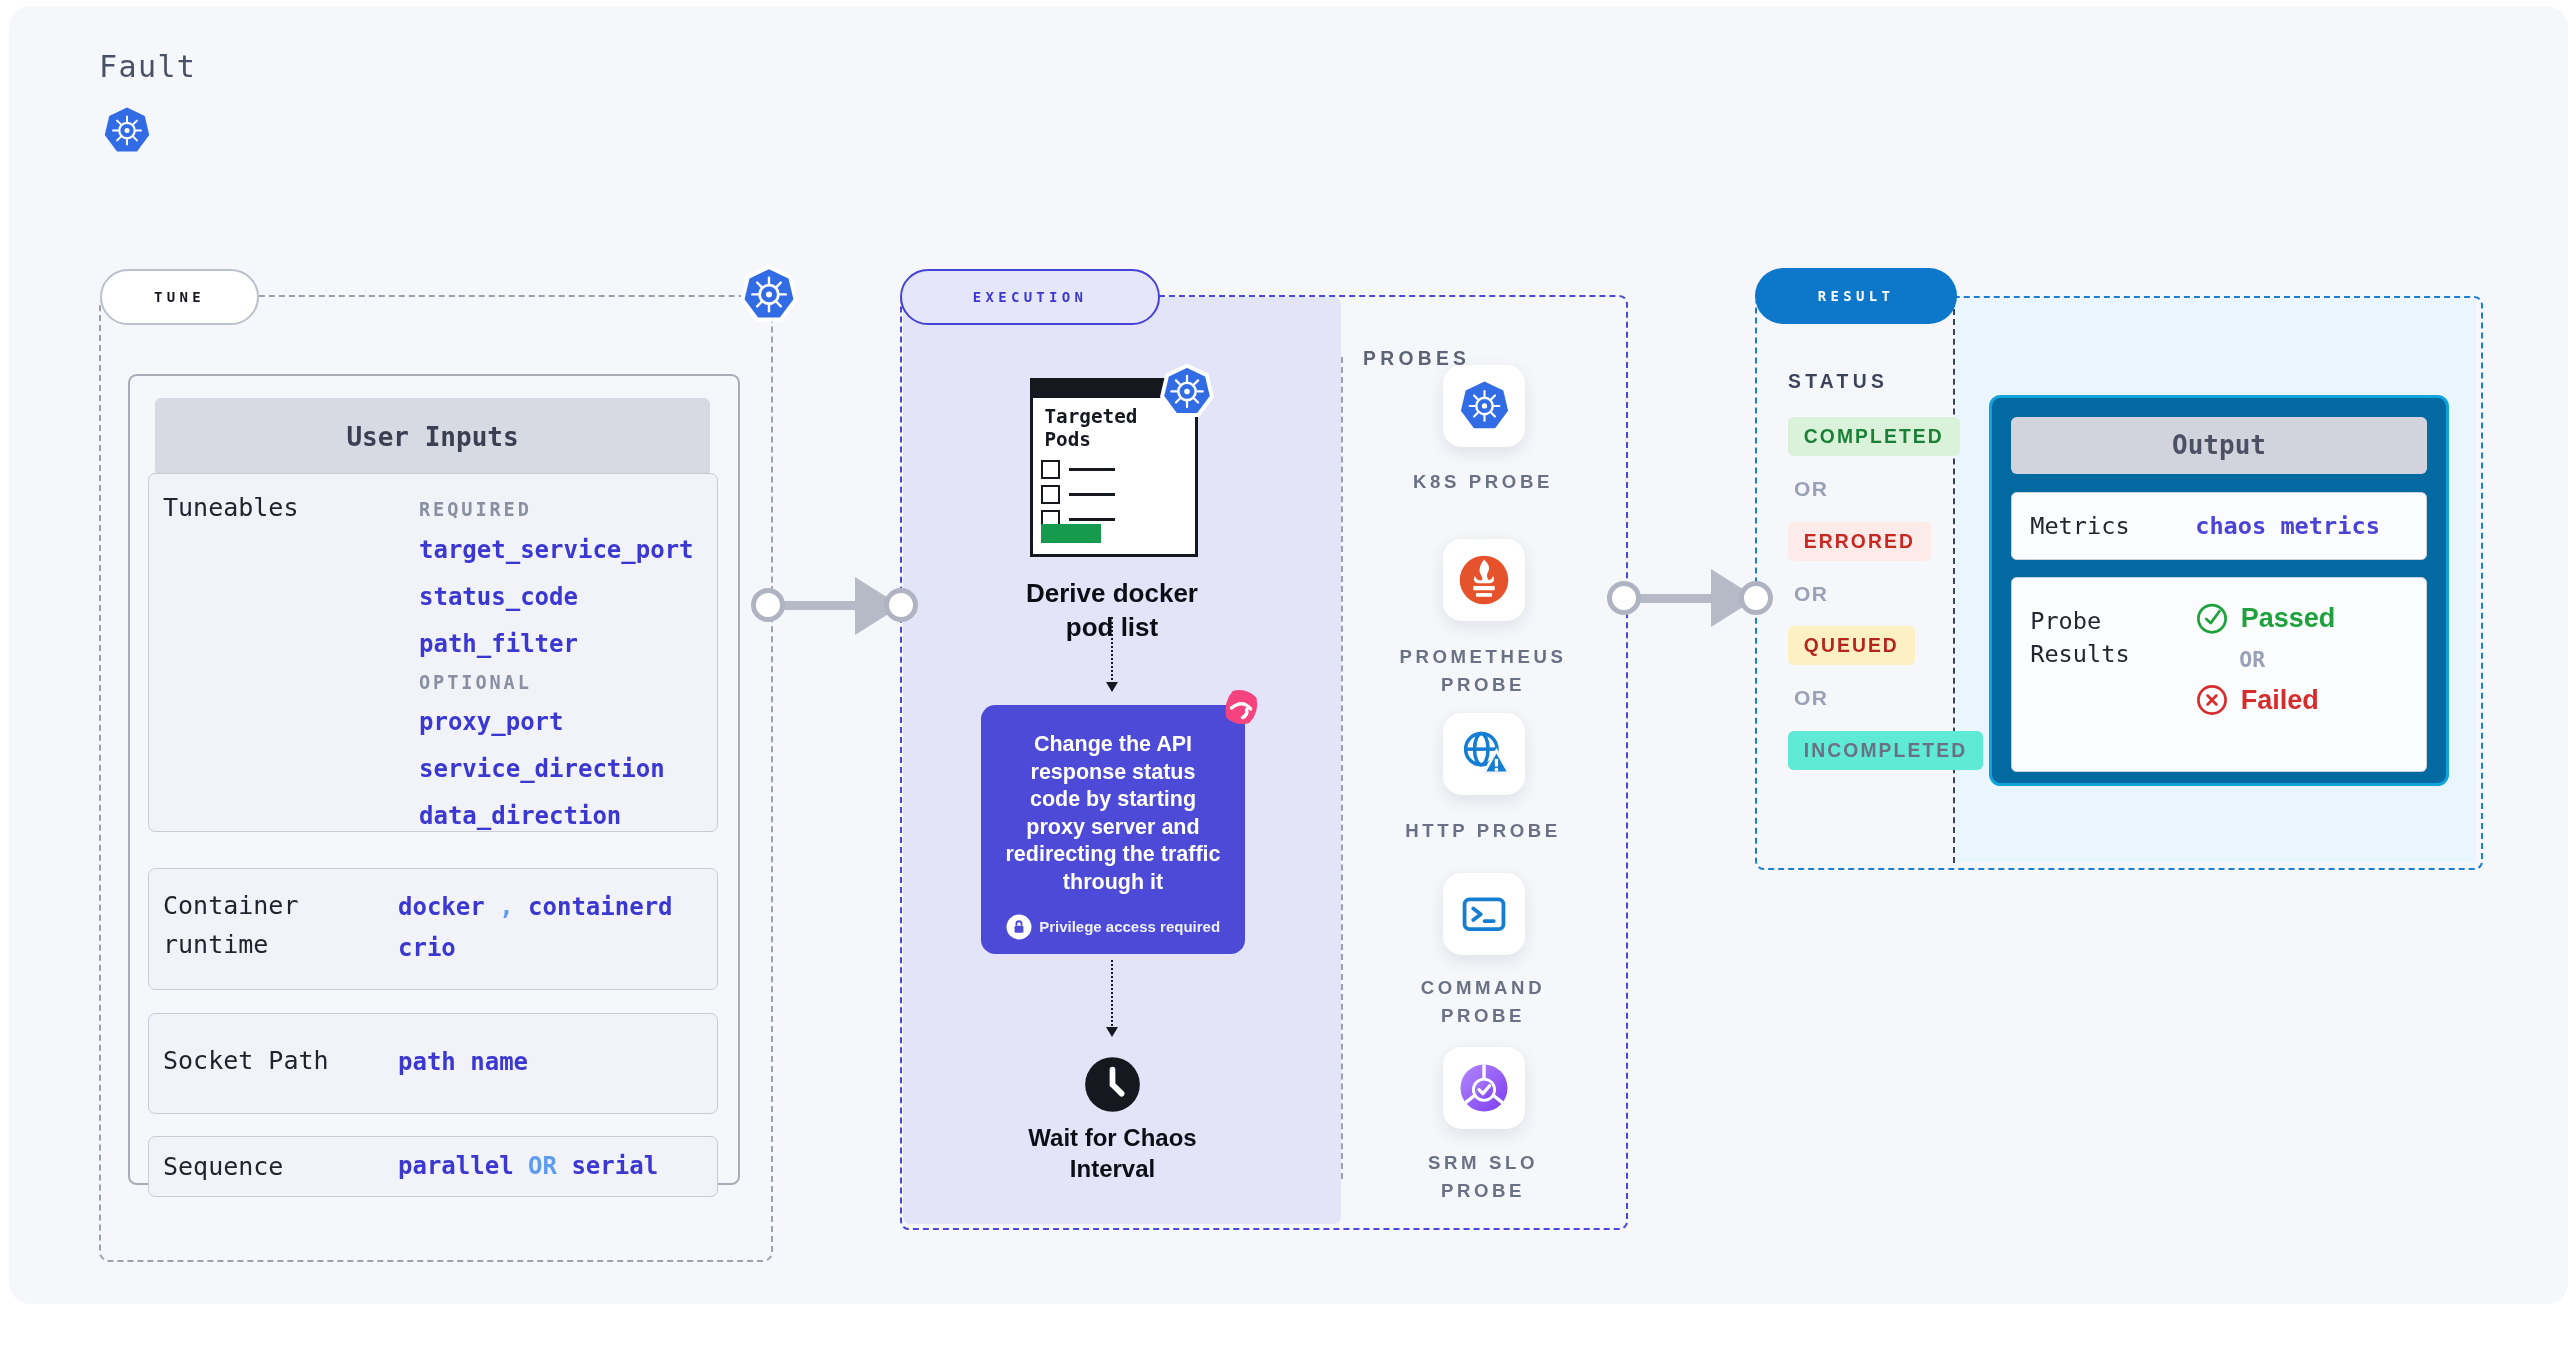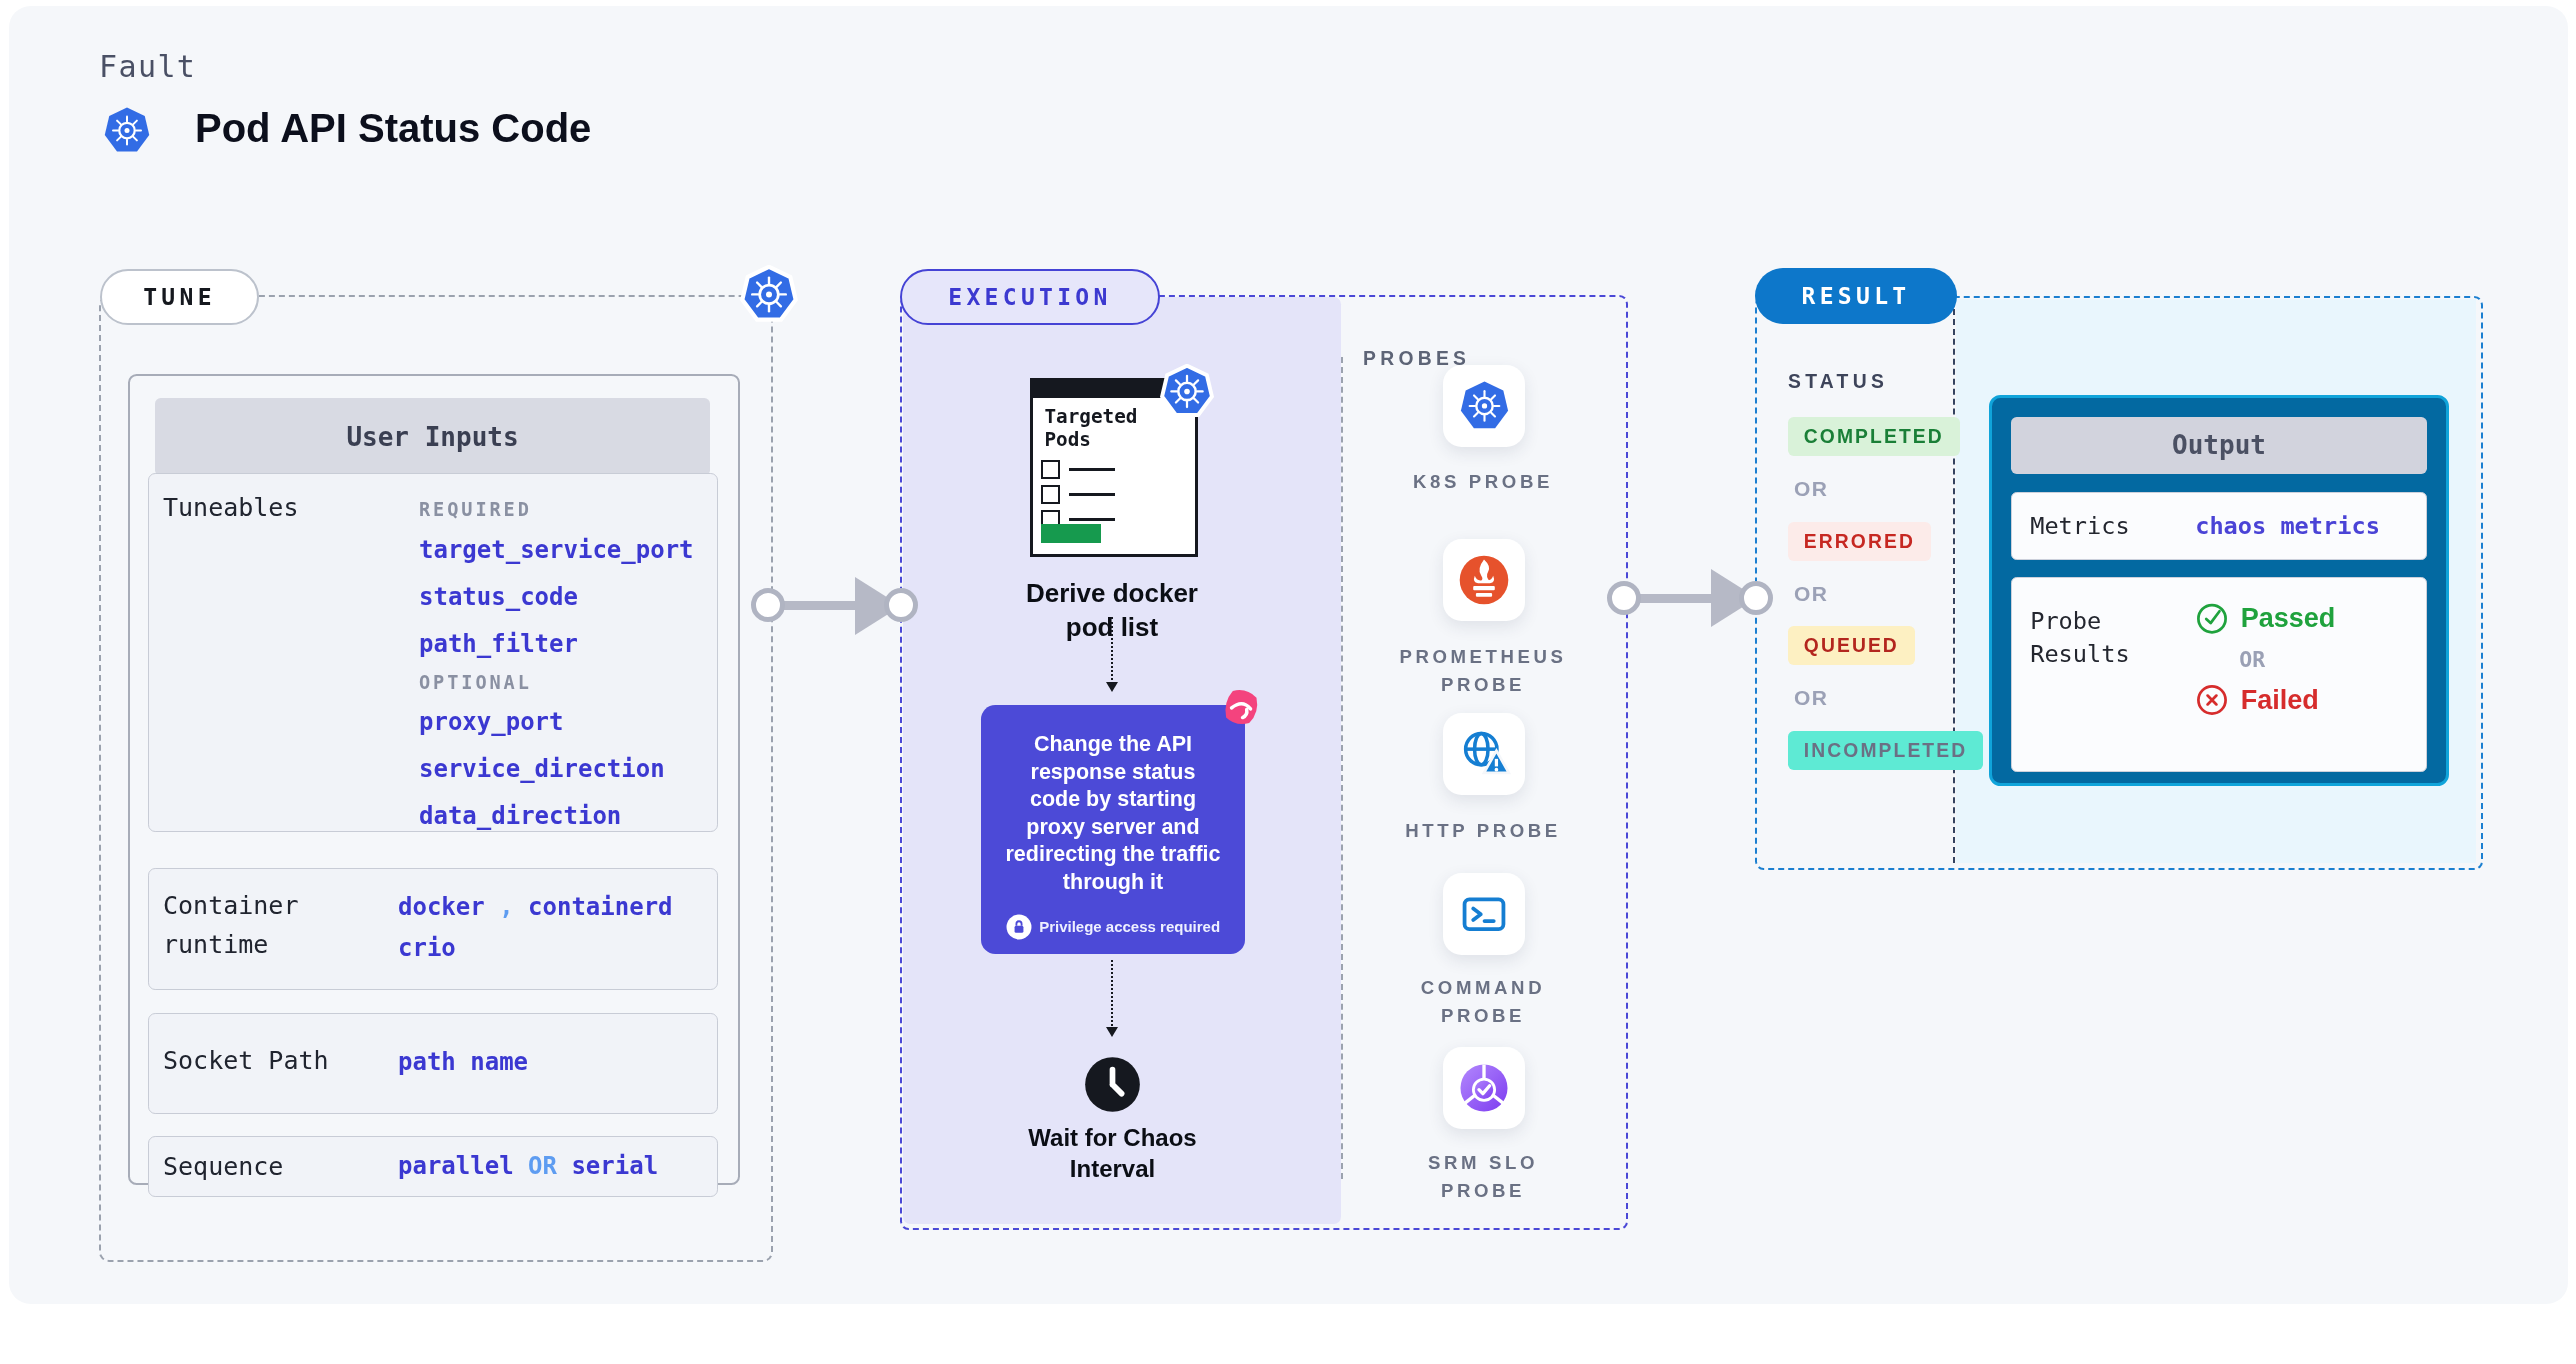--- a/index.html
+++ b/index.html
@@ -8,21 +8,21 @@
   .card-bg{position:absolute;left:8.6px;top:5.7px;width:2559px;height:1298px;background:#f5f7fa;border-radius:21.5px;}
   .abs{position:absolute;}
   .mono{font-family:"DejaVu Sans Mono",monospace;}
 
   
   .kicker{left:99px;top:49px;font-size:30px;color:#4a5065;letter-spacing:1.4px;font-weight:500;}
   .page-title{left:195px;top:106px;font-size:40px;font-weight:800;color:#0c0f1c;}
 
   
   .badge-pill{height:52px;border-radius:31.5px;display:flex;align-items:center;justify-content:center;
-              font-family:"DejaVu Sans Mono",monospace;font-weight:800;font-size:23px;letter-spacing:4.3px;z-index:6;}
+              font-family:"DejaVu Sans Mono",monospace;font-weight:800;font-size:14px;letter-spacing:4.3px;z-index:6;}
   .tune-badge{left:100px;top:269px;width:155px;background:#ffffff;border:2.1px solid #bcc2cc;color:#15181e;}
   .exec-badge{left:900px;top:269px;width:256px;background:#e6e6fa;border:2.9px solid #4543d5;color:#3c39d0;}
   .result-badge{left:1755px;top:268px;width:202px;background:#0d77ca;border:none;color:#ffffff;height:56px;}
 
   
   .tune-box{left:99px;top:295px;width:670px;height:963px;border:2.1px dashed #9ba2ae;border-radius:10px;}
   .ui-panel{left:128px;top:374px;width:608px;height:807px;border:2.1px solid #a7acb8;border-radius:8.6px;}
   .panel-head{left:155px;top:398px;width:555px;height:78px;background:#d8dae3;border-radius:5.7px;
               display:flex;align-items:center;justify-content:center;font-size:26px;font-weight:700;color:#3a3f52;}
   .sub-box{left:148px;width:568px;background:#f1f3f8;border:1.4px solid #c8ccd6;border-radius:7.2px;}
@@ -194,21 +194,20 @@
       </symbol>
     </defs>
   </svg>
 
   <div class="abs kicker mono">Fault</div>
   <span class="abs" style="left:102px;top:106px;">
     <svg class="icon" width="50" height="50" viewBox="0 0 70 70">
         <use href="#sym-k8s"></use>
       </svg>
   </span>
-  <div class="abs page-title">Pod API Status Code</div>
 
   <div class="abs tune-box"></div>
   <div class="abs badge-pill tune-badge">TUNE</div>
   <span class="abs" style="left:739px;top:265px;z-index:6;">
     <svg class="icon" width="60" height="60" viewBox="0 0 84 84">
         <use href="#sym-k8s-ring"></use>
       </svg>
   </span>
 
   <div class="abs ui-panel"></div>

